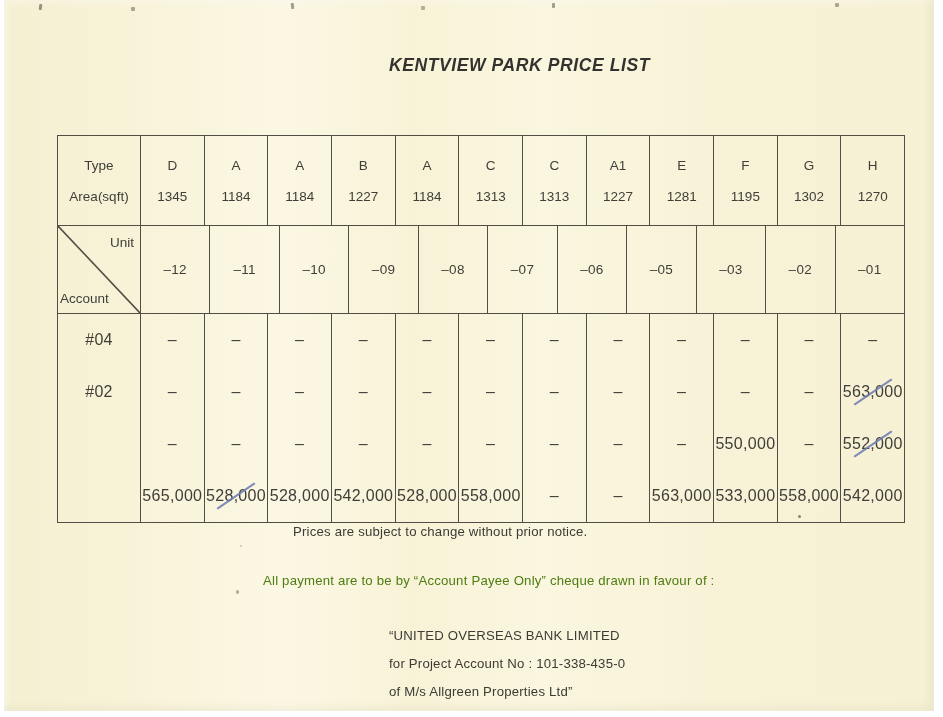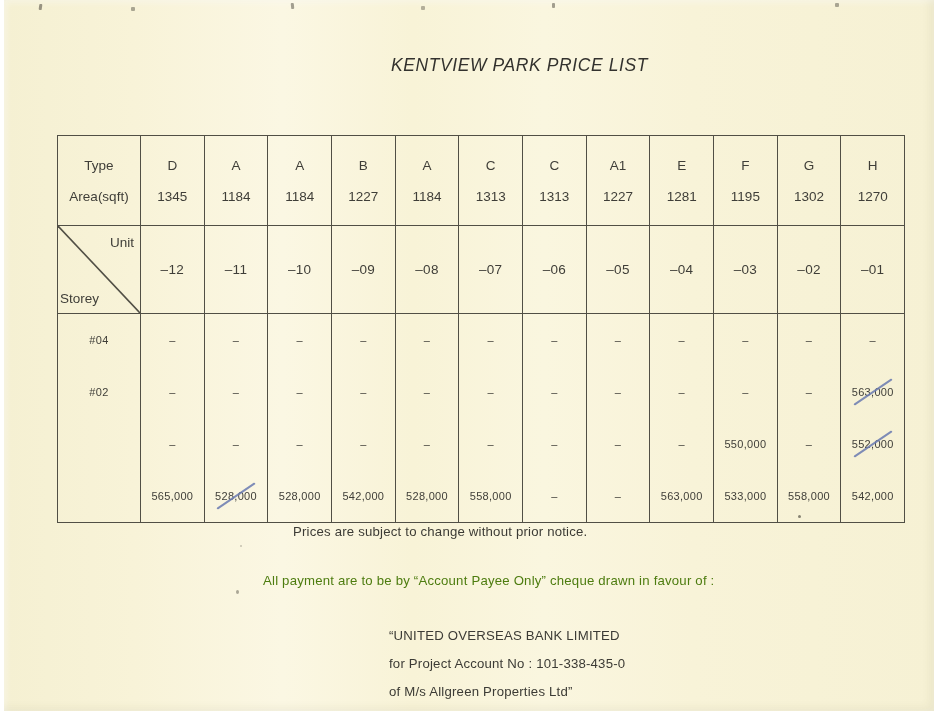--- a/index.html
+++ b/index.html
@@ -8,21 +8,21 @@
     font-family:"Liberation Sans",sans-serif;overflow:hidden;
   }
   .paper{
     position:absolute;left:4px;top:0;width:930px;height:711px;
     background:linear-gradient(90deg,#f5f0d2 0%,#f8f3d8 14%,#fbf7e3 30%,#f8f3d7 44%,#faf6df 58%,#f8f3d8 74%,#f6f1d4 100%);
     box-shadow:inset -4px -3px 8px rgba(90,80,40,.07), inset 2px 2px 6px rgba(255,255,255,.5);
   }
   .title{
     position:absolute;left:0;top:55px;width:943px;text-align:center;
     padding-left:96px;box-sizing:border-box;
-    font-style:italic;font-size:17.5px;letter-spacing:.6px;color:#33322e;
+    font-style:italic;font-size:17.5px;letter-spacing:.6px;color:#33322e;font-weight:bold;
   }
   
   .ptable{
     position:absolute;left:57px;top:107px;width:848px;height:388px;
     border:1.5px solid #514f45;display:flex;flex-direction:column;
     color:#3f3e38;box-sizing:border-box;margin-top:28px;
   }
   .trow{display:flex;width:100%;}
   .row-head{height:89px;border-bottom:1.5px solid #514f45;}
   .row-unit{height:87px;border-bottom:1.5px solid #514f45;}
@@ -30,21 +30,21 @@
   .c0{width:82px;flex:none;box-sizing:border-box;}
   .cell{flex:1;border-left:1.5px solid #514f45;box-sizing:border-box;min-width:0;}
   .hcell{display:flex;flex-direction:column;align-items:center;justify-content:center;gap:16px;font-size:13.5px;}
   .ucell{display:flex;align-items:center;justify-content:center;font-size:13.5px;letter-spacing:.3px;}
   .corner-head{display:flex;flex-direction:column;align-items:center;justify-content:center;gap:16px;font-size:13.5px;}
   .corner-unit{position:relative;font-size:13.5px;}
   .corner-unit svg{position:absolute;left:0;top:0;width:100%;height:100%;}
   .unit-word{position:absolute;top:9px;right:6px;}
   .storey-word{position:absolute;bottom:7px;left:2px;}
   .bodycol{display:flex;flex-direction:column;}
-  .slot{height:25%;display:flex;align-items:center;justify-content:center;font-size:11px;letter-spacing:.3px;white-space:nowrap;}
+  .slot{height:25%;display:flex;align-items:center;justify-content:center;font-size:16px;letter-spacing:.3px;white-space:nowrap;}
   .slot span{position:relative;display:inline-block;}
   .slot span.slashed::after{
     content:'';position:absolute;left:50%;top:50%;width:46px;height:2px;
     background:var(--pen,#6d7db2);border-radius:2px;opacity:.88;
     transform:translate(-50%,-50%) rotate(-34deg);
   }
   
   .note1{position:absolute;left:263px;top:524px;font-size:13.2px;color:#3c3b35;letter-spacing:.2px;margin-left:30px;}
   .note2{position:absolute;left:263px;top:573px;font-size:13.2px;color:#4d7c0f;letter-spacing:.2px;}
   .payee{position:absolute;left:389px;top:622px;font-size:13.2px;color:#3c3b35;line-height:28px;letter-spacing:.2px;}
@@ -121,31 +121,30 @@
         <div>H</div>
         <div>1270</div>
       </div>
     </div>
   <div class="trow row-unit" id="row-unit">
     <div class="c0 corner-unit">
       <svg viewBox="0 0 82 87" preserveAspectRatio="none">
         <line x1="0" y1="0" x2="82" y2="87" stroke="#514f45" stroke-width="1.6"></line>
       </svg>
       <div class="unit-word">Unit</div>
-      <div class="storey-word">Storey</div>
+      <div class="storey-word">Account</div>
     </div>
   <div class="cell ucell">–12</div>
       <div class="cell ucell">–11</div>
       <div class="cell ucell">–10</div>
       <div class="cell ucell">–09</div>
       <div class="cell ucell">–08</div>
       <div class="cell ucell">–07</div>
       <div class="cell ucell">–06</div>
       <div class="cell ucell">–05</div>
-      <div class="cell ucell">–04</div>
       <div class="cell ucell">–03</div>
       <div class="cell ucell">–02</div>
       <div class="cell ucell">–01</div>
     </div>
   <div class="trow row-body" id="row-body">
     <div class="c0 bodycol" id="storey-col">
         <div class="slot">#04</div>
         <div class="slot">#02</div>
       </div>
   <div class="cell bodycol">

